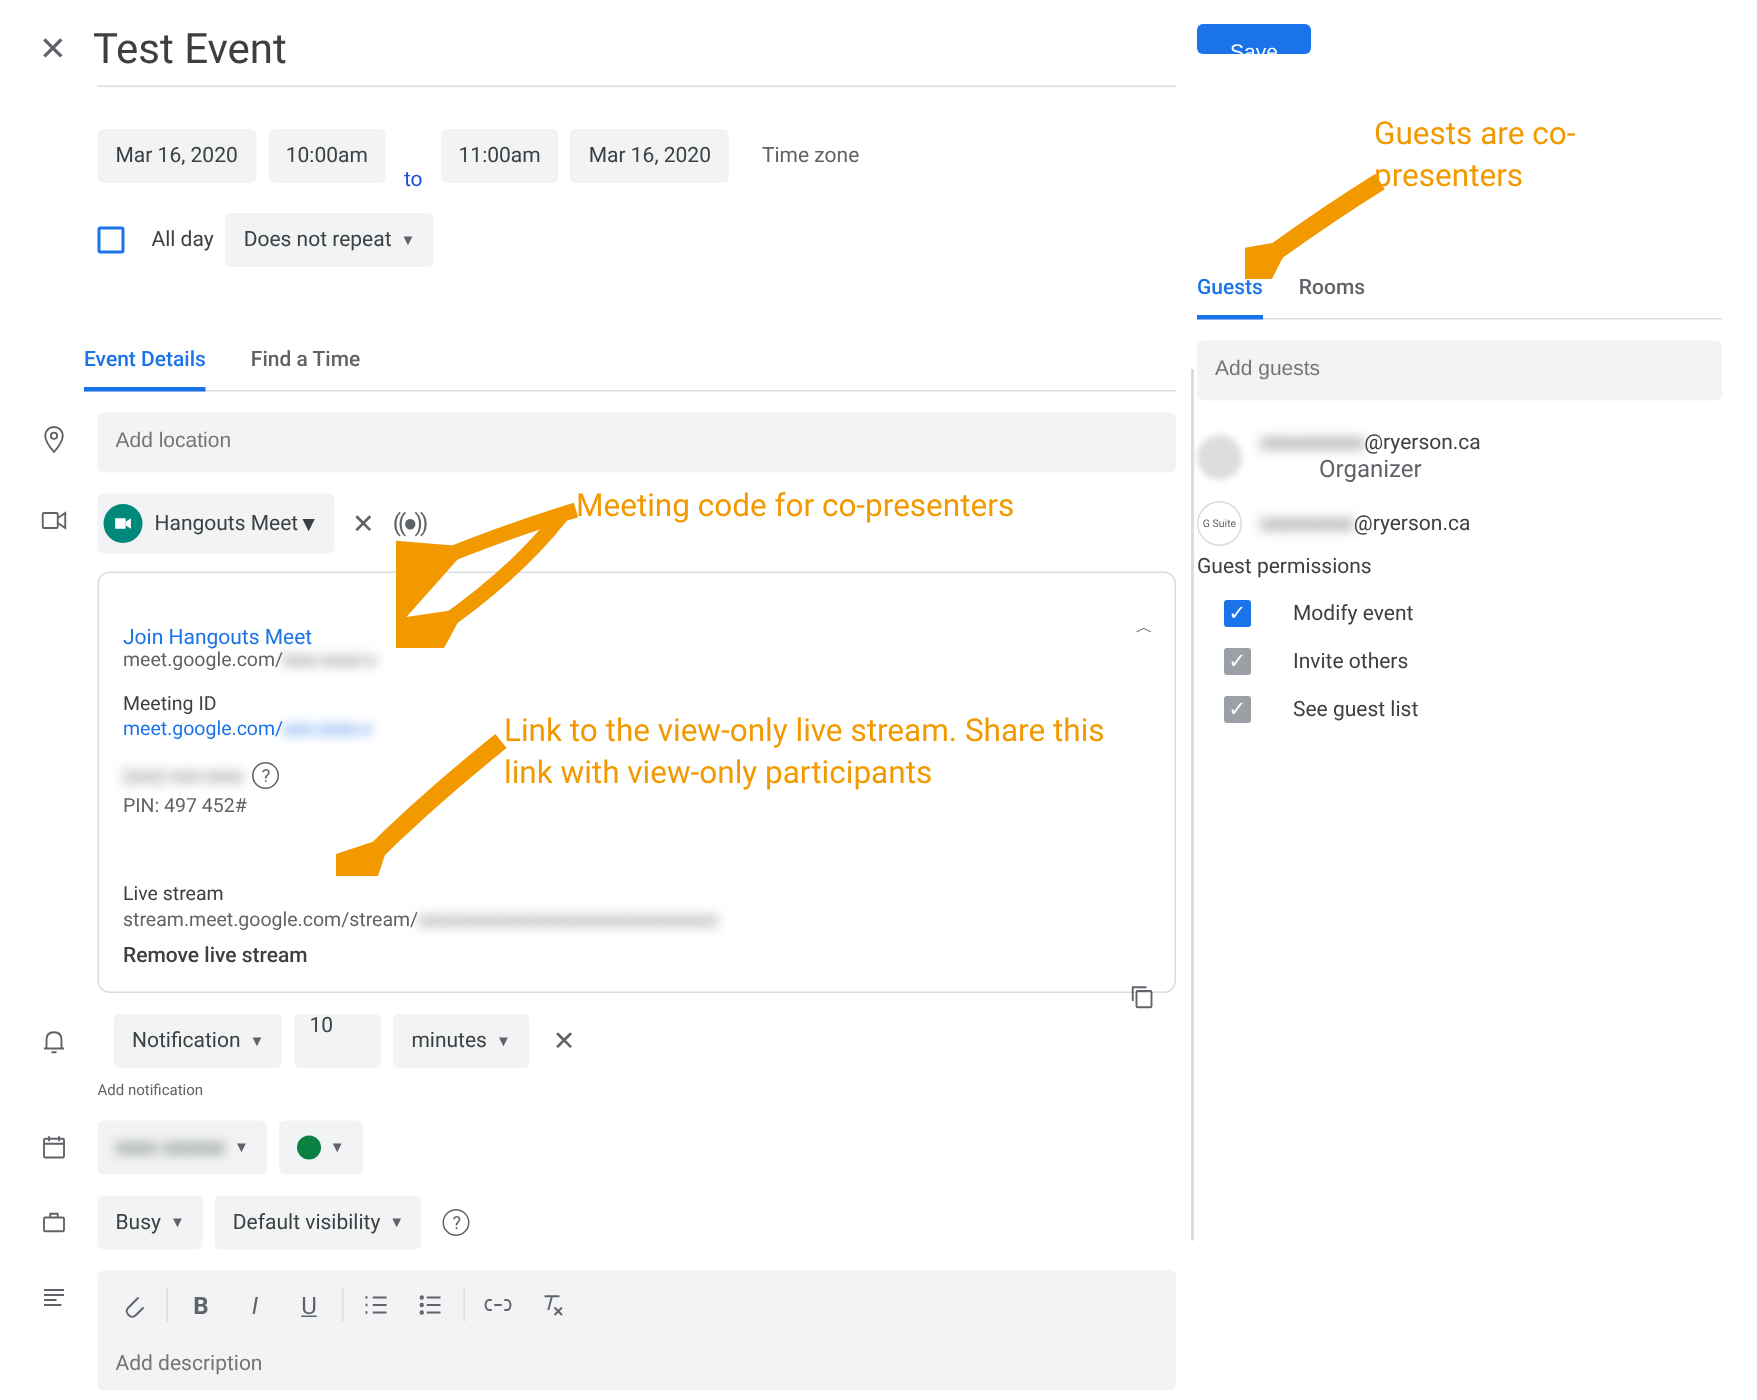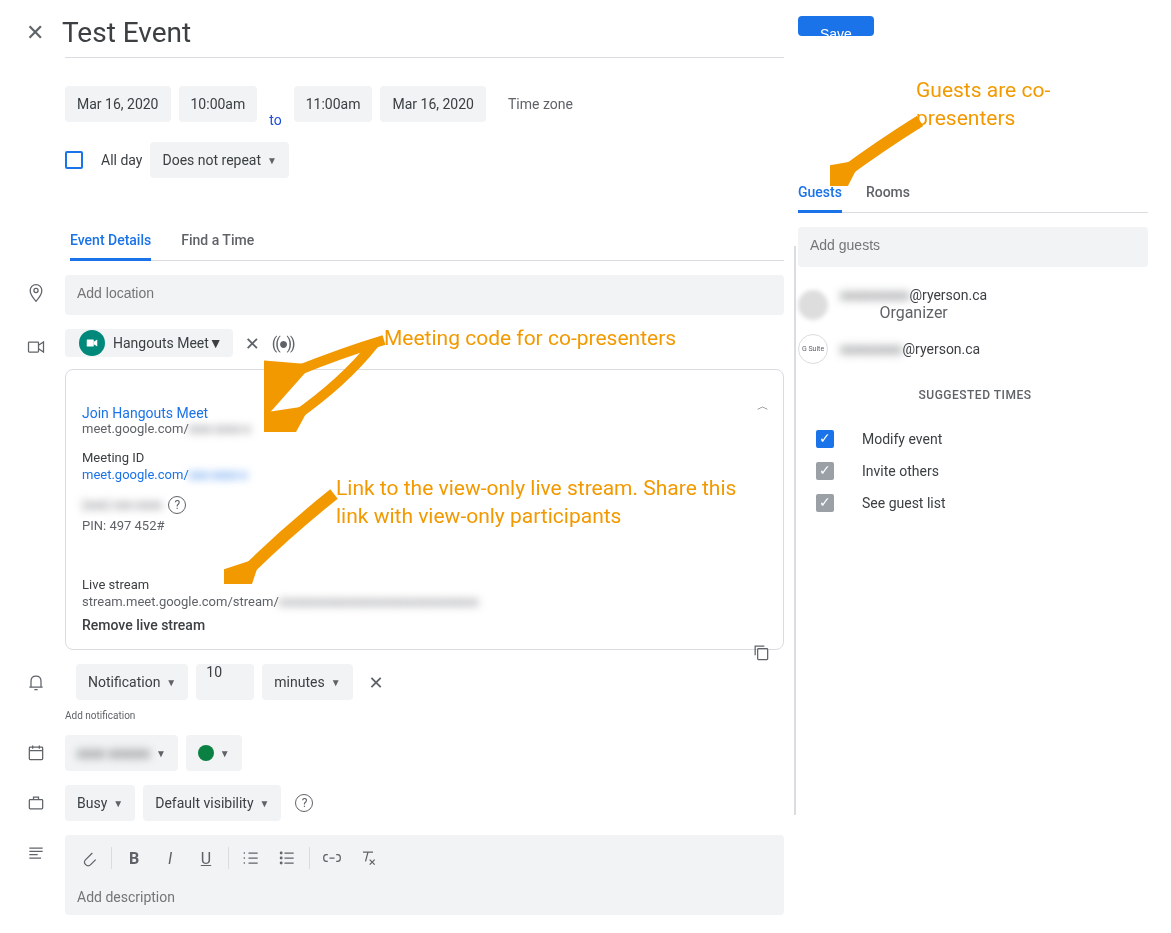--- a/index.html
+++ b/index.html
@@ -20,33 +20,33 @@
   .pill .caret { margin-left: 6px; font-size: 10px; color: #5f6368; }
   .to-text { padding: 0 4px; color: #1d4ed8; margin-top: 32px; }
   .tz { margin-left: 14px; color: #5f6368; font-size: 14px; }
 
   .checkbox { width: 18px; height: 18px; border: 2px solid #1a73e8; border-radius: 2px; margin-right: 10px; display: inline-block; vertical-align: middle; position: relative; flex-shrink:0; }
   .checkbox.checked { background: #1a73e8; }
   .checkbox.checked::after { content: "✓"; position: absolute; color: #fff; font-size: 14px; top: -2px; left: 1px; }
   .checkbox.grey { border-color: #9aa0a6; background: #9aa0a6; }
   .checkbox.grey::after { content: "✓"; position: absolute; color: #fff; font-size: 14px; top: -2px; left: 1px; }
 
-  .tabs { margin-left: 44px; display: flex; border-bottom: 1px solid #dadce0; margin-top: 44px; }
+  .tabs { margin-left: 30px; display: flex; border-bottom: 1px solid #dadce0; margin-top: 44px; }
   .tab { padding: 10px 0; margin-right: 30px; font-size: 14px; font-weight: 500; color: #5f6368; cursor: pointer; border-bottom: 3px solid transparent; margin-bottom: -1px; }
   .tab.active { color: #1a73e8; border-bottom-color: #1a73e8; }
 
   .field-row { display: flex; align-items: flex-start; margin-top: 14px; }
   .field-icon { width: 39px; display: flex; justify-content: flex-start; padding-top: 8px; color: #5f6368; }
   .field-content { flex: 1; }
 
   .textbox { background: #f1f3f4; border-radius: 4px; padding: 10px 12px; font-size: 14px; color: #5f6368; width: 100%; height: 40px; }
   .textbox-input { border: none; background: transparent; width: 100%; font-size: 14px; color: #3c4043; outline: none; }
 
   .meet-row { display: flex; align-items: center; gap: 12px; }
-  .meet-pill { background: #f1f3f4; border-radius: 4px; padding: 6px 10px 6px 14px; display: flex; align-items: center; height: 28px; cursor: pointer; }
+  .meet-pill { background: #f1f3f4; border-radius: 4px; padding: 6px 10px 6px 4px; display: flex; align-items: center; height: 40px; cursor: pointer; }
   .meet-logo { width: 26px; height: 26px; border-radius: 50%; background: #00897b; display: flex; align-items: center; justify-content: center; margin-right: 8px; }
   .x-btn { color: #5f6368; font-size: 18px; cursor: pointer; }
   .cast-icon { color: #5f6368; font-size: 16px; cursor: pointer; letter-spacing: -2px; }
 
   .meet-details { border: 1px solid #dadce0; border-radius: 8px; padding: 16px; margin-top: 12px; position: relative; }
   .meet-details .collapse-caret { position: absolute; top: 28px; right: 14px; color: #5f6368; cursor: pointer; font-size: 12px; }
   .meet-details .section { margin-bottom: 14px; }
   .meet-details .link { color: #1a73e8; font-size: 14px; font-weight: 400; margin-top: 19px; }
   .meet-details .small { font-size: 13px; color: #5f6368; }
   .meet-details .label { font-size: 13px; color: #3c4043; font-weight: 400; margin-bottom: 2px; }
@@ -374,22 +374,22 @@
         </div>
       </div>
       <div class="guest-row">
         <div class="avatar gsuite">G Suite</div>
         <div>
           <div class="guest-name"><span class="blurred">xxxxxxxxx</span><span>@ryerson.ca</span></div>
         </div>
       </div>
     </div>
 
-    <div class="suggested">SUGGESTED TIMES</div>
-
+
+    <div class="perm-title">Guest permissions</div>
     <div class="perm-row">
       <span class="checkbox checked"></span>
       <span>Modify event</span>
     </div>
     <div class="perm-row">
       <span class="checkbox grey"></span>
       <span>Invite others</span>
     </div>
     <div class="perm-row">
       <span class="checkbox grey"></span>

